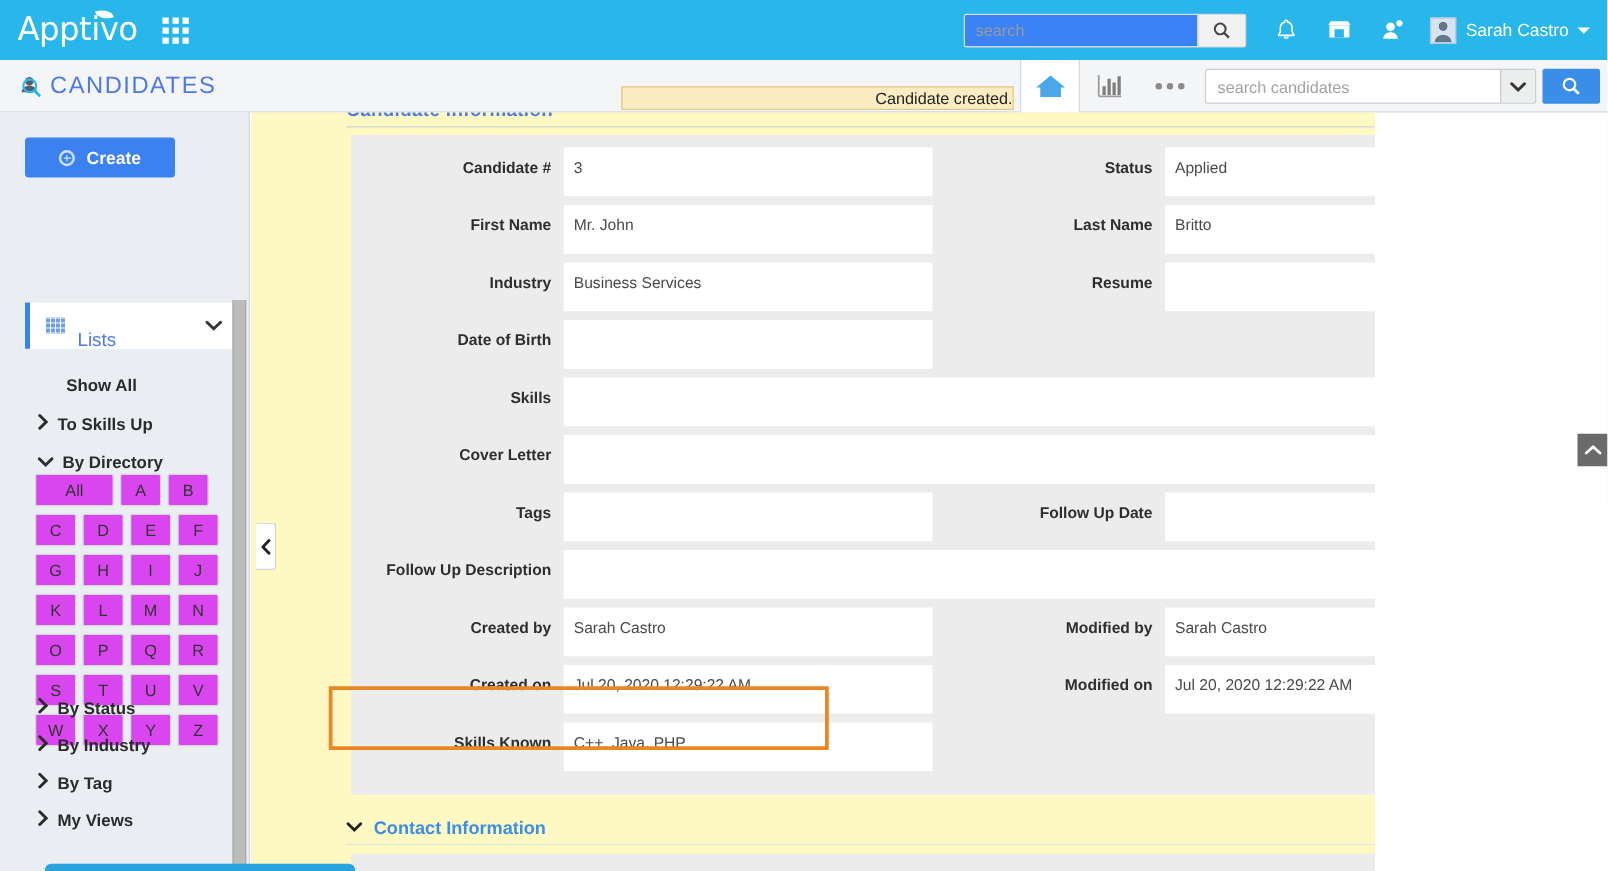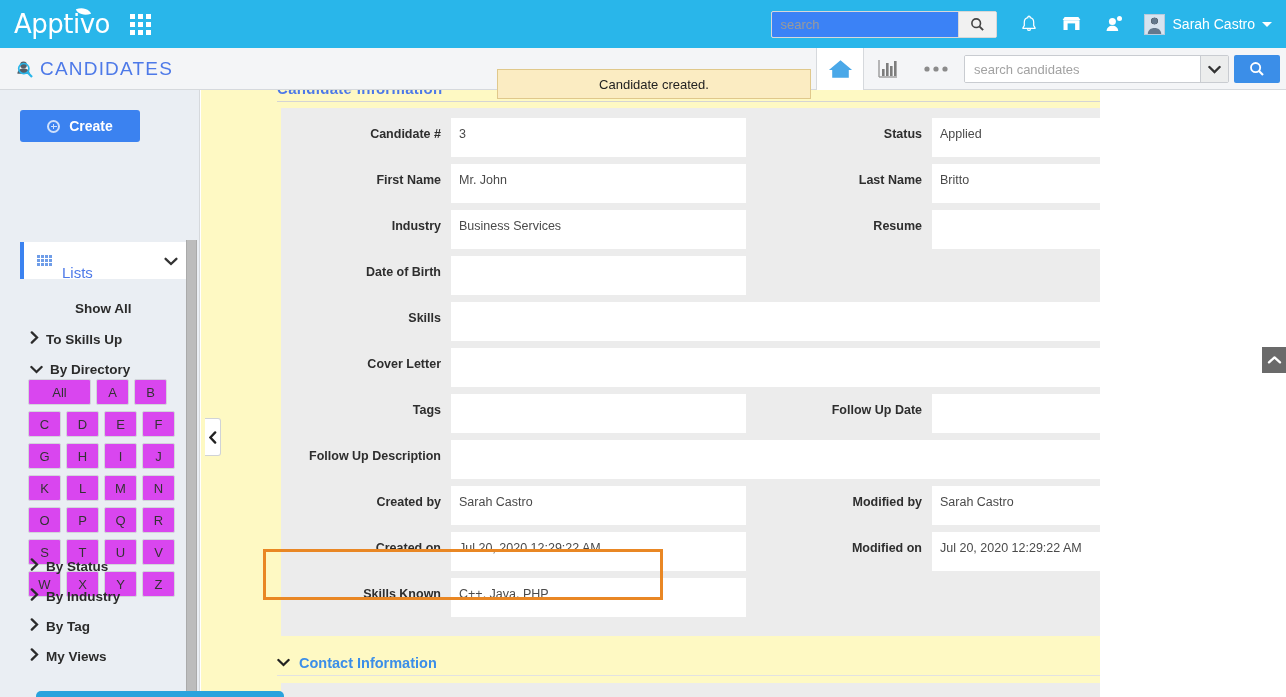--- a/index.html
+++ b/index.html
@@ -98,23 +98,23 @@
     width: 28px; background: #eceded; border-left: 1px solid #c9ccd1;
     display: flex; align-items: center; justify-content: center; cursor: pointer;
   }
   .cand-search .gobtn {
     width: 46px; height: 28px; background: #3b8ee8; margin-left: 5px; border-radius: 2px;
     display: flex; align-items: center; justify-content: center; cursor: pointer;
   }
 
   
   .toast {
-    position: absolute; left: 497px; top: 69px; width: 314px; height: 30px;
+    position: absolute; left: 497px; top: 69px; width: 314px; height: 19px;
     background: #fbecc2; border: 1px solid #e0c88b;
-    display: flex; align-items: center; justify-content: center;
+    display: flex; align-items: center; justify-content: flex-end;
     font-size: 13px; color: #222; z-index: 40;
   }
 
   
   .sidebar {
     position: absolute; left: 0; top: 90px; width: 200px; height: 607px;
     background: #eaeef3; border-right: 1px solid #d6d9dd;
   }
   .create-btn {
     position: absolute; left: 20px; top: 20px; width: 120px; height: 32px;
@@ -145,21 +145,21 @@
   }
   .lists-head .txt { margin-left: 10px; color: #4d79e8; font-size: 15px; margin-top: 24px; }
   .lists-head .chev { margin-left: auto; margin-right: 12px; }
 
   .sb-item {
     position: absolute; left: 0; width: 190px; height: 26px;
     display: flex; align-items: center; font-size: 13.5px; color: #2b2b2b;
     font-weight: bold; cursor: pointer;
   }
   .sb-item .arrow { margin-left: 30px; margin-right: 7px; }
-  .sb-item .lbl-only { margin-left: 75px; }
+  .sb-item .lbl-only { margin-left: 53px; }
 
   .alpha-grid { position: absolute; left: 28px; top: 289px; width: 160px; }
   .alpha-row { display: flex; margin-bottom: 6px; }
   .alpha-btn {
     height: 26px; background: #d946ef; border: 1px solid #d2d5da; border-radius: 2px;
     margin-right: 5px; display: flex; align-items: center; justify-content: center;
     font-size: 13px; color: #333; cursor: pointer; width: 33px;
   }
   .alpha-btn.wide { width: 63px; }
 

